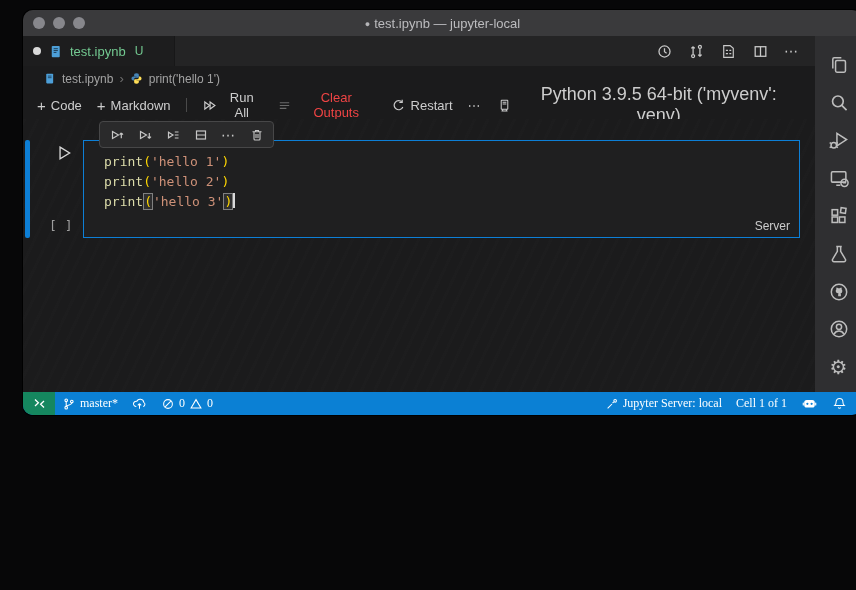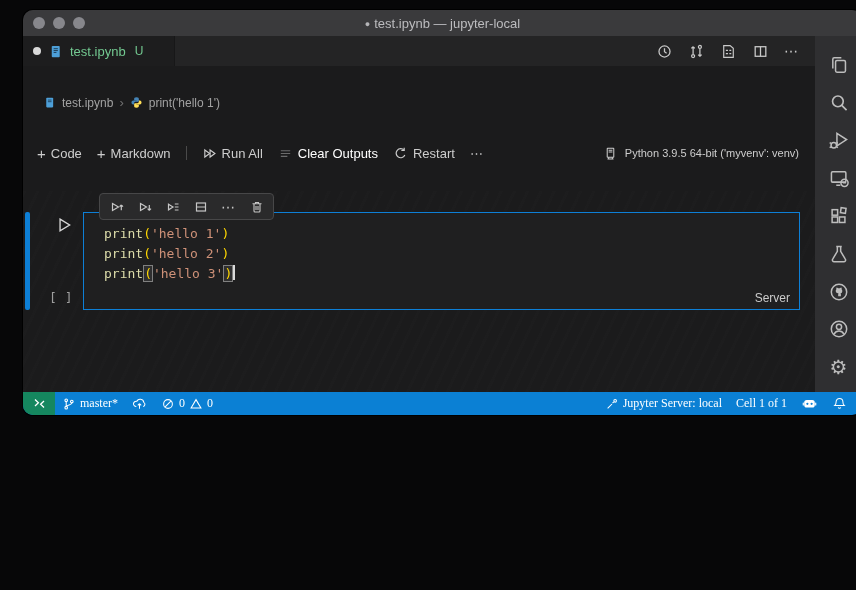--- a/index.html
+++ b/index.html
@@ -10,43 +10,43 @@
             display:flex; flex-direction:column; box-shadow:0 0 0 1px #000;margin-left:15px; }
 
   
   .titlebar { height:26px; background:#3a3a3c; flex:0 0 auto; display:flex; align-items:center; position:relative; }
   .traffic { display:flex; gap:8px; margin-left:10px; z-index:2; }
   .light { width:12px; height:12px; border-radius:50%; background:#87878c; border:none; }
   .wtitle { position:absolute; left:0; right:0; text-align:center; font-size:13px; color:#bcbcbf; }
   .wtitle .dot { font-size:9px; vertical-align:1px; margin-right:4px; color:#b5b5b8; }
 
   .bodyrow { flex:1; display:flex; min-height:0; }
-  .content { flex:1; display:flex; flex-direction:column; min-width:0;gap:24px; }
+  .content { flex:1; display:flex; flex-direction:column; min-width:0; }
 
   
   .tabbar { height:30px; background:#242425; display:flex; align-items:stretch; flex:0 0 auto; }
   .tab { width:152px; background:#1d1d1e; display:flex; align-items:center; gap:7px; padding:0 10px; border-right:1px solid #171718; }
   .tab-dot { width:8px; height:8px; border-radius:50%; background:#d9d9d9; flex:0 0 auto; }
   .tab-label { color:#73c991; font-size:13px; white-space:nowrap; }
   .tab-git { color:#73c991; font-size:12px; margin-left:2px; }
   .tab-actions { margin-left:auto; display:flex; align-items:center; gap:15px; padding-right:16px; color:#c9c9c9; }
   .icon-btn { display:flex; align-items:center; justify-content:center; background:none; border:none; color:#c9c9c9; cursor:pointer; }
   .more-glyph { font-size:14px; color:#c9c9c9; letter-spacing:1px; }
 
   
   .breadcrumb { height:25px; display:flex; align-items:center; gap:6px; padding-left:20px; font-size:12px; color:#a2a2a2; background:#1b1b1c; flex:0 0 auto; }
   .crumb-sep { color:#6f6f6f; font-size:13px; }
 
   
   .nbtoolbar { height:28px; display:flex; align-items:center; font-size:13px; color:#cdcdcd; padding-left:14px; gap:15px; flex:0 0 auto; background:#1b1b1c; }
   .tb-btn { display:flex; align-items:center; gap:5px; background:none; border:none; color:#cdcdcd; font-size:13px; cursor:pointer; }
   .tb-btn .plus { font-size:15px; font-weight:400; }
-  .tb-btn.disabled { color:#ffffff; }
+  .tb-btn.disabled { color:#ef4444; }
   .tb-sep { width:1px; height:14px; background:#4a4a4a; }
-  .kernel { margin-left:auto; padding-right:16px; display:flex; gap:7px; align-items:center; color:#cdcdcd; background:none; border:none; font-size:11px; cursor:pointer; }
+  .kernel { margin-left:auto; padding-right:16px; display:flex; gap:7px; align-items:center; color:#cdcdcd; background:none; border:none; font-size:18px; cursor:pointer; }
 
   
   .editor { flex:1; position:relative; background:#1b1b1c; }
   .editor::before { content:""; position:absolute; inset:0; pointer-events:none;
      background:repeating-linear-gradient(115deg, rgba(255,255,255,.007) 0 3px, transparent 3px 12px); }
 
   .cell-toolbar { position:absolute; left:76px; top:2px; height:27px; background:#2a2a2b;
      border:1px solid #474748; border-radius:4px; display:flex; align-items:center; padding:0 4px; gap:3px; z-index:5; }
   .ct-btn { width:25px; height:22px; display:flex; align-items:center; justify-content:center; color:#c6c6c6; background:none; border:none; border-radius:3px; cursor:pointer; }
 

